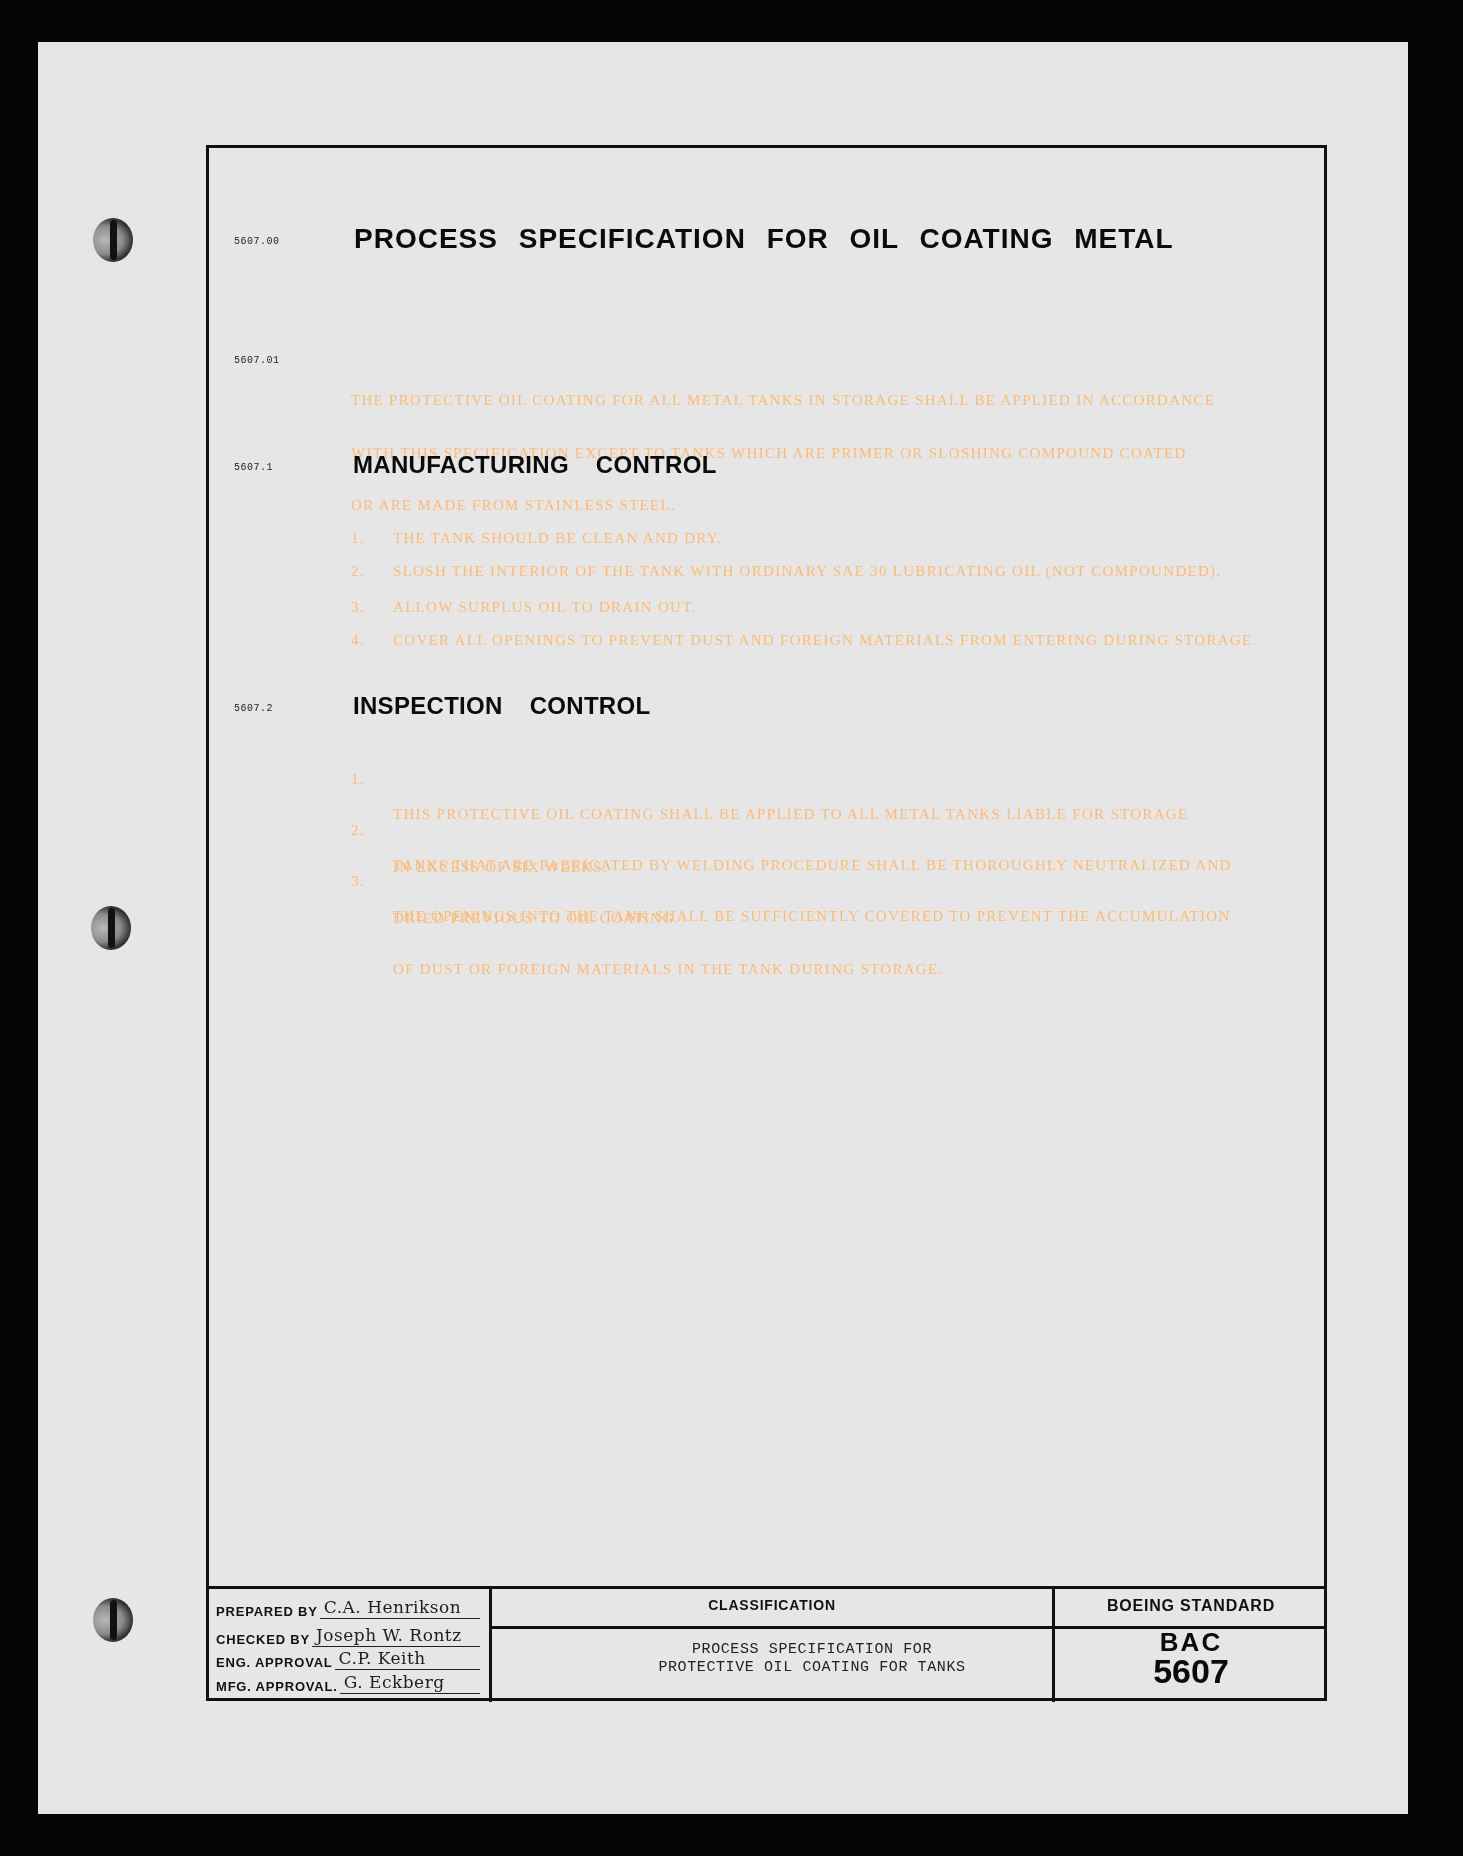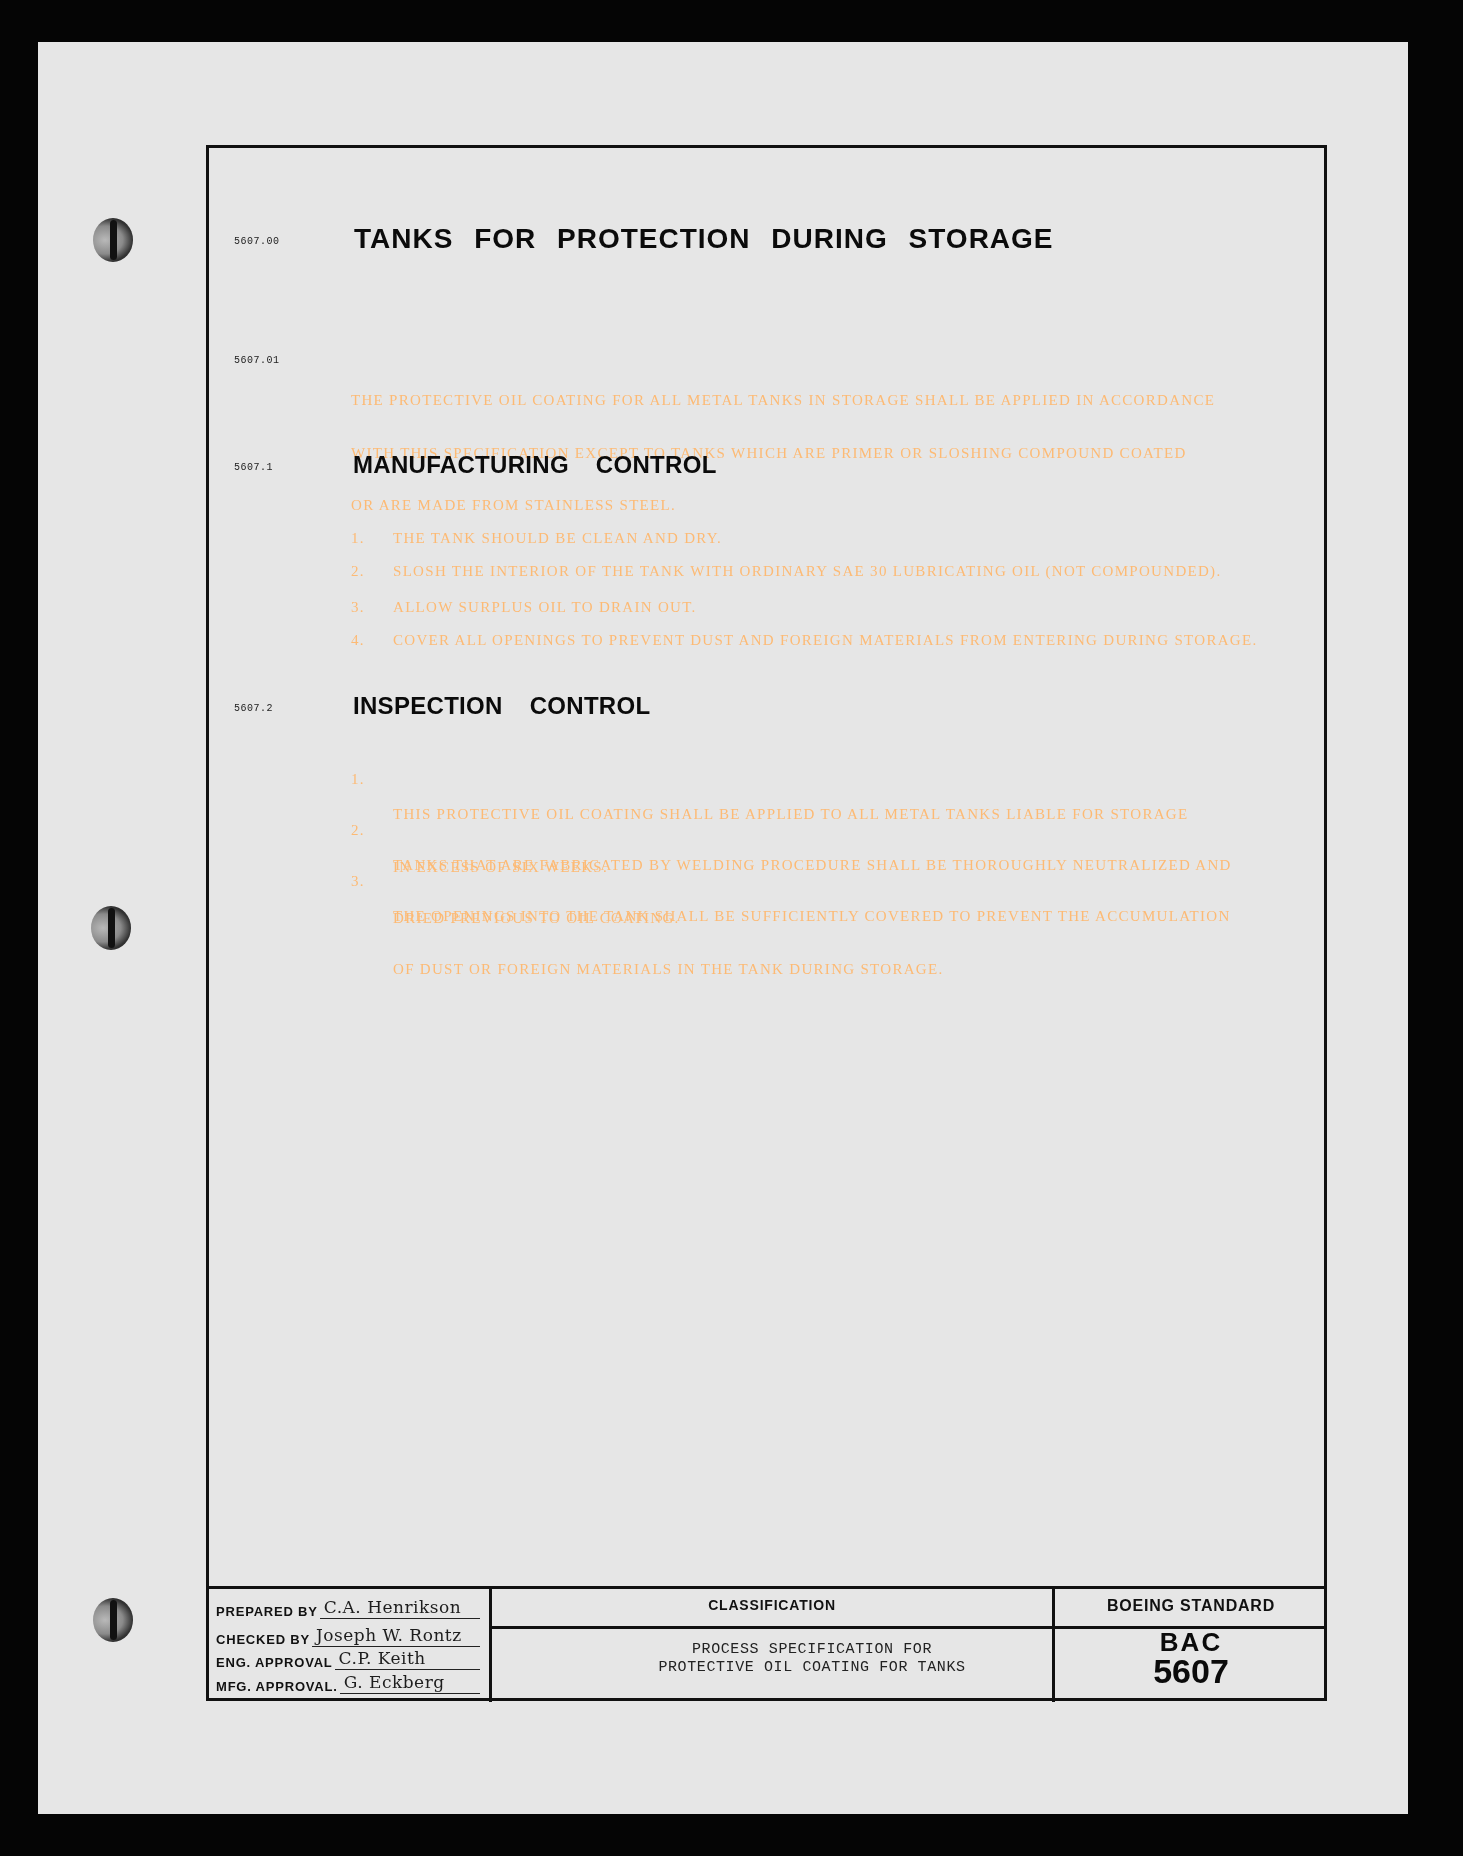--- a/index.html
+++ b/index.html
@@ -78,21 +78,21 @@
 <div class="paper"></div>
 
 <div class="hole" style="left:93px; top:218px;"></div>
 <div class="hole" style="left:91px; top:906px;"></div>
 <div class="hole" style="left:93px; top:1598px;"></div>
 
 <div class="frame"></div>
 
 <div class="abs secnum" style="left:234px; top:236px;">5607.00</div>
 <div class="abs title" style="left:354px; top:222px;">
-  <div>TANKS FOR PROTECTION DURING STORAGE</div>
+  <div>PROCESS SPECIFICATION FOR OIL COATING METAL</div>
 </div>
 
 <div class="abs secnum" style="left:234px; top:355px;">5607.01</div>
 <div class="abs typed" style="left:351px; top:357px;">
   <div>THE PROTECTIVE OIL COATING FOR ALL METAL TANKS IN STORAGE SHALL BE APPLIED IN ACCORDANCE</div>
   <div>WITH THIS SPECIFICATION EXCEPT TO TANKS WHICH ARE PRIMER OR SLOSHING COMPOUND COATED</div>
   <div>OR ARE MADE FROM STAINLESS STEEL.</div>
 </div>
 
 <div class="abs secnum" style="left:234px; top:462px;">5607.1</div>

